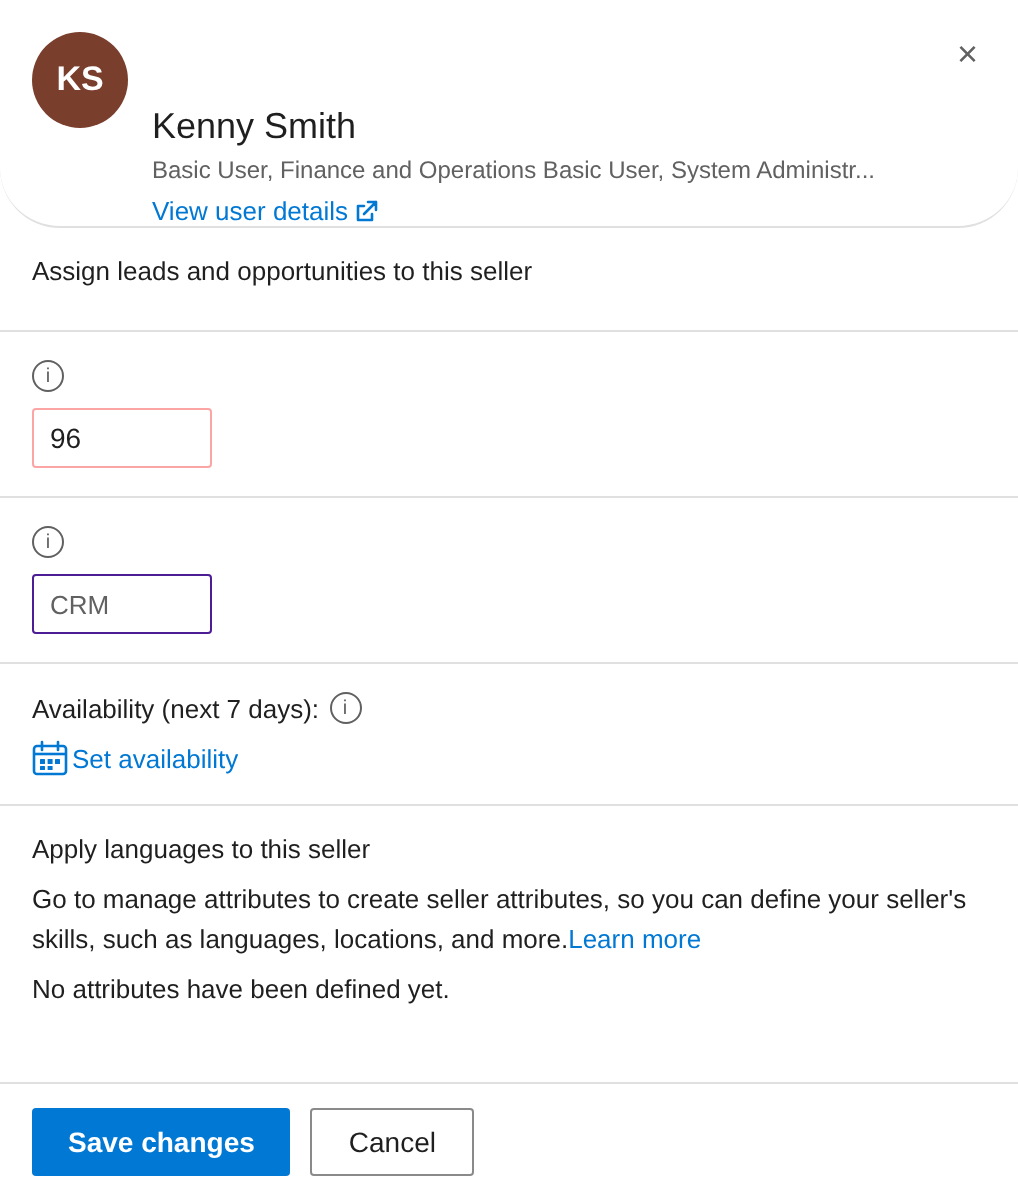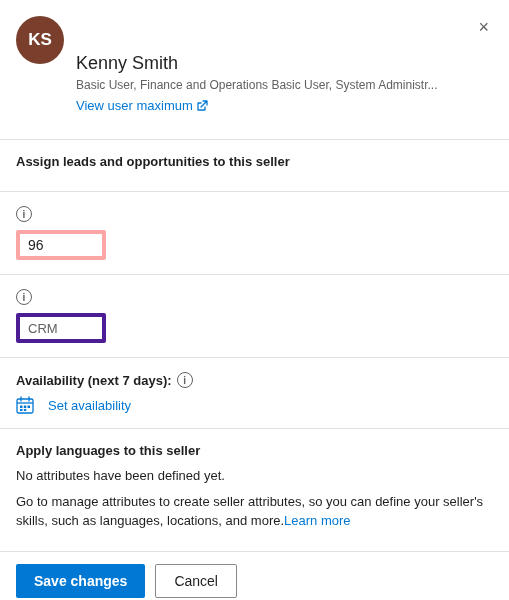--- a/index.html
+++ b/index.html
@@ -17,23 +17,24 @@
       background: #fff;
       padding: 0;
       position: relative;
       display: flex;
       flex-direction: column;
     }
     
     .header {
       display: flex;
       align-items: flex-start;
-      padding: 16px 16px 26px 16px;
+      padding: 16px 16px 0 16px;
       border-bottom: 1px solid #e0e0e0;
       gap: 12px;
+      border-radius: 30px;
     }
     .avatar {
       width: 48px;
       height: 48px;
       border-radius: 50%;
       background: #7a3e2d;
       display: flex;
       align-items: center;
       justify-content: center;
       color: #fff;
@@ -90,21 +91,21 @@
       padding: 0;
     }
 
     .section {
       padding: 14px 16px;
       border-bottom: 1px solid #e0e0e0;
     }
 
     .section-label {
       font-size: 13px;
-      font-weight: 700;
+      font-weight: 400;
       color: #1f1f1f;
       margin-bottom: 8px;
       display: flex;
       align-items: center;
       gap: 5px;
     }
 
     .info-icon {
       width: 16px;
       height: 16px;
@@ -146,47 +147,47 @@
     }
     .toggle-label {
       font-size: 13px;
       color: #1f1f1f;
     }
 
     
     .text-input {
       width: 90px;
       height: 30px;
-      border: 4px solid #fca5a5;
+      border: 1px solid #fca5a5;
       border-radius: 2px;
       padding: 4px 8px;
       font-size: 14px;
       color: #1f1f1f;
       outline: none;
     }
 
     
     .dropdown-input {
       width: 90px;
       height: 30px;
-      border: 4px solid #4c1d95;
+      border: 1px solid #4c1d95;
       border-radius: 2px;
       padding: 4px 8px;
       font-size: 13px;
       color: #616161;
       background: #fff;
       display: flex;
       align-items: center;
     }
 
     
     .set-availability-row {
       display: flex;
       align-items: center;
-      gap: 14px;
+      gap: 2px;
       margin-top: 8px;
       cursor: pointer;
       color: #0078d4;
       font-size: 13px;
     }
     .calendar-icon {
       width: 18px;
       height: 18px;
       flex-shrink: 0;
     }
@@ -241,21 +242,21 @@
 <body>
 
 <div class="panel">
 
   <div class="header">
     <div class="avatar">KS</div>
     <div class="header-info">
       <div class="header-name">Kenny Smith</div>
       <div class="header-roles">Basic User, Finance and Operations Basic User, System Administr...</div>
       <a class="view-user-link">
-        <span>View user maximum</span>
+        <span>View user details</span>
         <svg class="external-icon" viewBox="0 0 12 12" fill="none" xmlns="http://www.w3.org/2000/svg">
           <path d="M7 1h4v4M5 7l6-6M2 3h3M2 3v7h7V7" stroke="#0078d4" stroke-width="1.3" stroke-linecap="round" stroke-linejoin="round"></path>
         </svg>
       </a>
     </div>
     <button class="close-btn">×</button>
   </div>
 
   <div class="content">
 
@@ -300,24 +301,24 @@
         </svg>
         <span>Set availability</span>
       </div>
     </div>
 
     <div class="attributes-section">
       <div class="section-label">
         <span>Apply languages to this seller</span>
       </div>
       <div class="attributes-body">
-        <p>No attributes have been defined yet.</p>
         <p>
           <span>Go to manage attributes to create seller attributes, so you can define your seller's skills, such as languages, locations, and more.</span><a class="learn-more">Learn more</a>
         </p>
+        <p>No attributes have been defined yet.</p>
       </div>
     </div>
 
   </div>
 
   <div class="footer">
     <button class="btn-primary">Save changes</button>
     <button class="btn-secondary">Cancel</button>
   </div>
 

